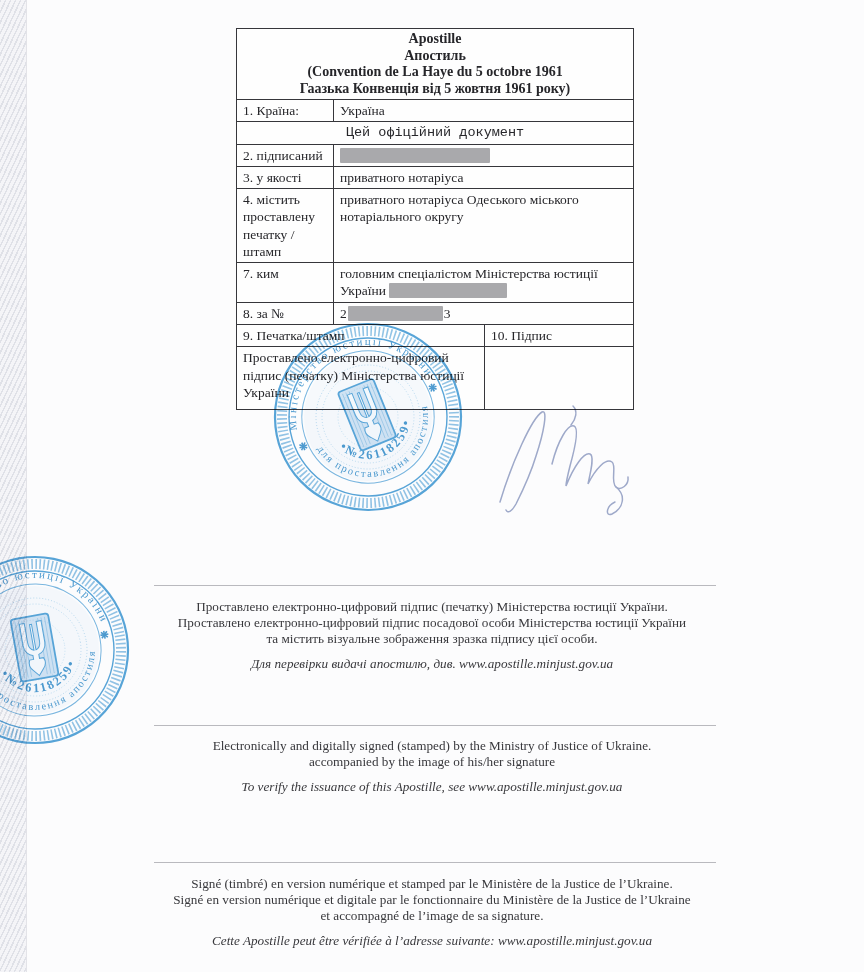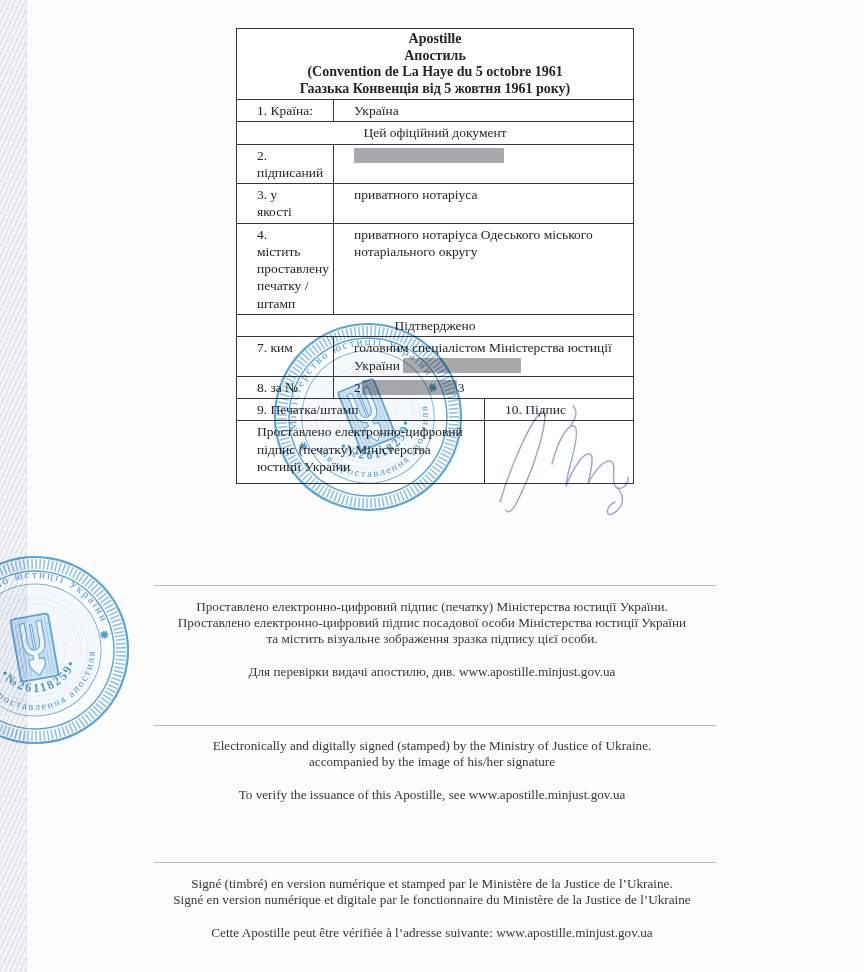--- a/index.html
+++ b/index.html
@@ -19,39 +19,39 @@
     border-right:1px solid #e3e3e8;
   }
   
   table.apostille {
     position:absolute; left:236px; top:28px; width:397px;
     border-collapse:collapse; table-layout:fixed;
     font-size:13.5px; line-height:1.28; color:#26262a;
     background:rgba(255,255,255,0.6);
   }
   table.apostille td {
-    border:1.6px solid #36363b; padding:2px 20px; vertical-align:top;
+    border:1.6px solid #36363b; padding:2px 6px; vertical-align:top;
     overflow:hidden;
   }
   td.title-cell { text-align:center; font-weight:bold; font-size:14px; padding:4px 4px; line-height:1.18; }
-  td.center-cell { text-align:center; }
+  td.center-cell { text-align:center;font-family:Liberation Mono, monospace; }
   td.note-cell { height:58px; }
   td.sig-head { }
   .redact { display:inline-block; background:#a9a9ac; height:15px; vertical-align:-3px; border-radius:1px; }
   .redact.w2 { width:150px; }
   .redact.w7 { width:118px; }
   .redact.w8 { width:95px; margin:0 1px; }
   
   .stampsvg { position:absolute; mix-blend-mode:multiply; opacity:.92; z-index:4; pointer-events:none; }
   .sigsvg   { position:absolute; mix-blend-mode:multiply; opacity:.9;  z-index:5; pointer-events:none; }
   
   .sep { position:absolute; left:154px; width:562px; height:0; border-top:1px solid #b9b9be; }
   .fblock { position:absolute; left:77px; width:710px; text-align:center;
             font-size:13.2px; line-height:16px; color:#38383c; }
-  .fblock .verify { margin-top:17px; }
+  .fblock .verify { margin-top:9px;font-style:italic; }
 </style>
 </head>
 <body>
 
 <div class="page">
   <div class="page-edge"></div>
 
   <table class="apostille">
     <colgroup>
         <col style="width:97px">
@@ -81,23 +81,20 @@
     </tr>
     <tr>
       <td>3. у якості</td>
       <td colspan="3">приватного нотаріуса</td>
     </tr>
     <tr>
       <td>4. містить проставлену печатку / штамп</td>
       <td colspan="3">приватного нотаріуса Одеського міського нотаріального округу</td>
     </tr>
     <tr>
-      <td colspan="4" class="center-cell">Підтверджено</td>
-    </tr>
-    <tr>
       <td>7. ким</td>
       <td colspan="3">
         <span>головним спеціалістом Міністерства юстиції України</span>
         <span class="redact w7"></span>
       </td>
     </tr>
     <tr>
       <td>8. за №</td>
       <td colspan="3">
         <span>2</span><span class="redact w8"></span><span>3</span>
@@ -223,15 +220,16 @@
   <div class="fblock" style="top:738px;">
     <div>Electronically and digitally signed (stamped) by the Ministry of Justice of Ukraine.</div>
     <div>accompanied by the image of his/her signature</div>
     <div class="verify">To verify the issuance of this Apostille, see www.apostille.minjust.gov.ua</div>
   </div>
 
   <div class="sep" style="top:862px;"></div>
   <div class="fblock" style="top:876px;">
     <div>Signé (timbré) en version numérique et stamped par le Ministère de la Justice de l’Ukraine.</div>
     <div>Signé en version numérique et digitale par le fonctionnaire du Ministère de la Justice de l’Ukraine</div>
+    <div>et accompagné de l’image de sa signature.</div>
     <div class="verify">Cette Apostille peut être vérifiée à l’adresse suivante: www.apostille.minjust.gov.ua</div>
   </div>
 </div>
 
 </body></html>

